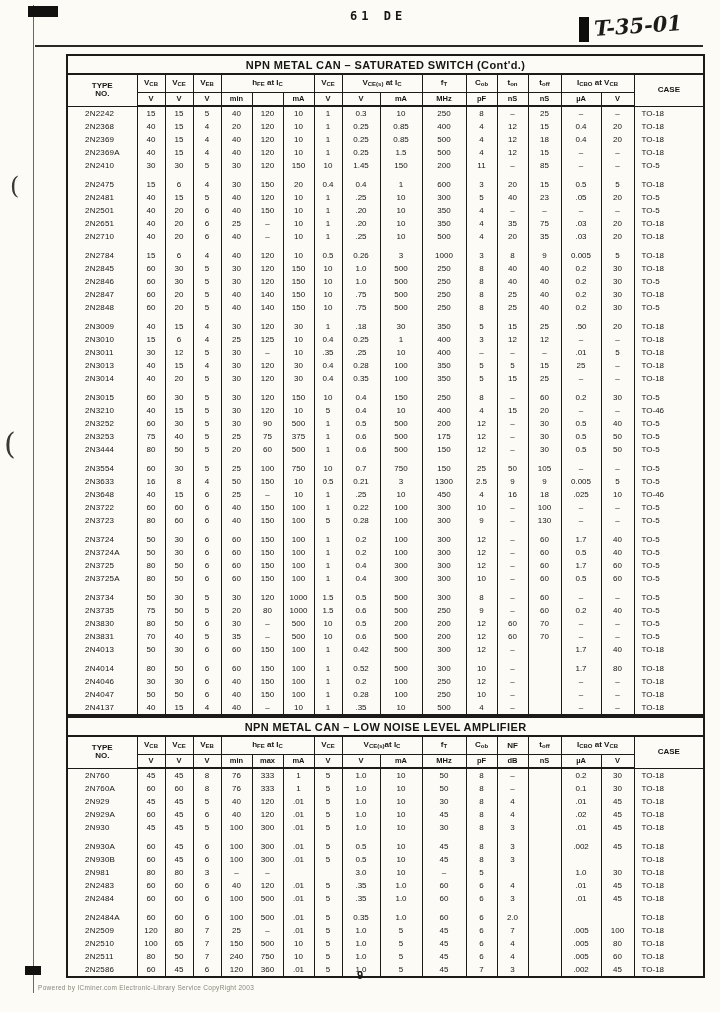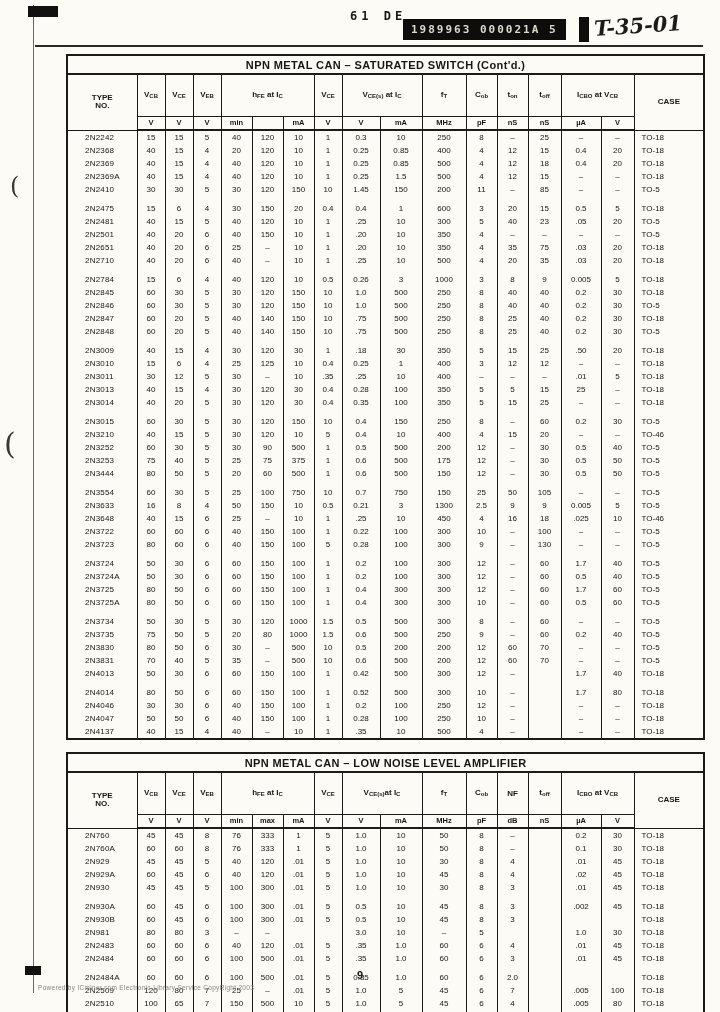--- a/index.html
+++ b/index.html
@@ -26,26 +26,26 @@
   #handwritten{position:absolute;left:594px;top:13px;font-family:"DejaVu Serif",serif;
                font-style:italic;font-weight:bold;font-size:21px;transform:rotate(-4deg);color:#1c1b18}
   #hrule{position:absolute;left:35px;top:45px;width:668px;height:2px;background:#2b2a27}
   #asterisks{position:absolute;left:83px;top:64px;font-size:10px;font-weight:bold;letter-spacing:1px}
   #hand-d{position:absolute;left:649px;top:54px;font-family:"DejaVu Serif",serif;font-style:italic;
           font-weight:bold;font-size:17px;transform:rotate(3deg)}
 
   
   #tables{position:absolute;left:66px;top:54px;width:638px}
   table{border-collapse:collapse;table-layout:fixed;width:638px;border:2px solid #1c1b18;
-        margin-bottom:12px;background:#fcfbf6}
+        margin-bottom:0;background:#fcfbf6}
   th,td{border-left:1px solid #1c1b18;overflow:hidden;white-space:nowrap;padding:0}
   .title-row th{font-size:11px;font-weight:bold;letter-spacing:.4px;height:17px;text-align:center;
                 border-bottom:2px solid #1c1b18}
   .head th{font-size:8px;font-weight:bold;text-align:center;border-bottom:1px solid #1c1b18;
-           padding:13px 0;height:15px;line-height:8px}
+           padding:1px 0;height:15px;line-height:8px}
   .unit th{font-size:7.5px;font-weight:bold;text-align:center;height:12px;line-height:12px;
            border-bottom:2px solid #1c1b18}
   sub{font-size:6px;vertical-align:-1px}
   td{font-size:8px;height:13px;line-height:13px;text-align:center}
   td.type{text-align:left;padding-left:17px;letter-spacing:.2px}
   td.case{text-align:left;padding-left:7px}
   tr.spacer td{height:6px;line-height:6px;font-size:1px}
 
   
   #pagenum{position:absolute;left:0;top:969px;width:720px;text-align:center;font-size:11px;font-weight:bold}
@@ -56,21 +56,20 @@
 
 <div id="page">
 
   <div class="scanline"></div>
   <div class="blob-tl"></div>
   <div class="blob-bl"></div>
   <div class="paren p1">(</div>
   <div class="paren p2">(</div>
 
   <div id="doccode">61 DE</div>
-  <div id="stamp">1989963 000021A 5</div>
   <div id="stampbar"></div>
   <div id="handwritten">T-35-01</div>
   <div id="hrule"></div>
   <div id="asterisks">**</div>
   <div id="hand-d">D</div>
 
   <div id="tables">
     <table>
         <colgroup>
           <col style="width: 70px;">

